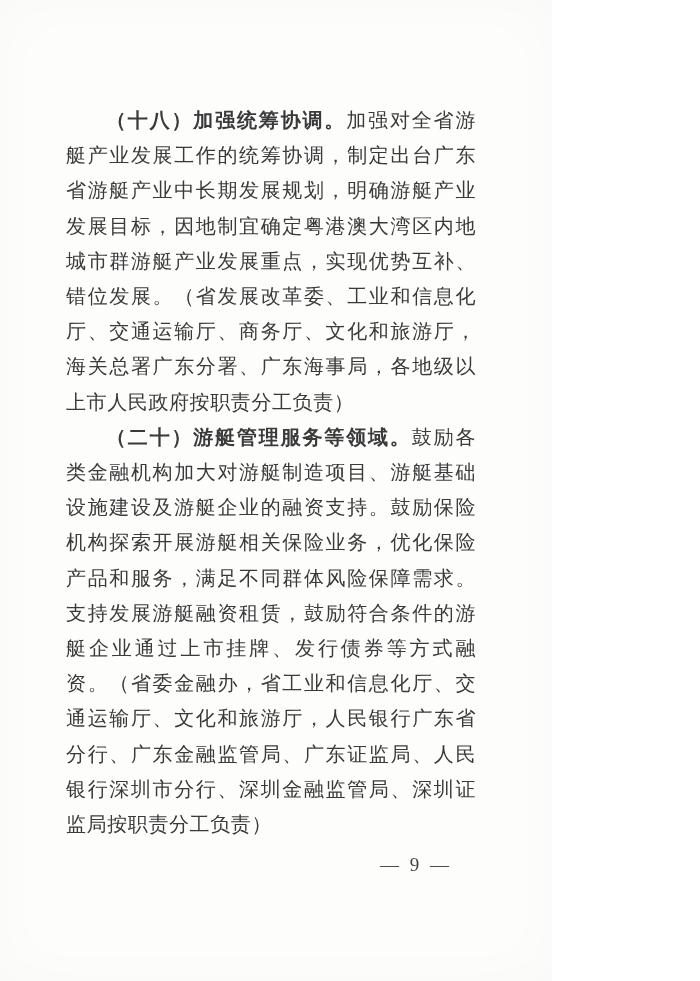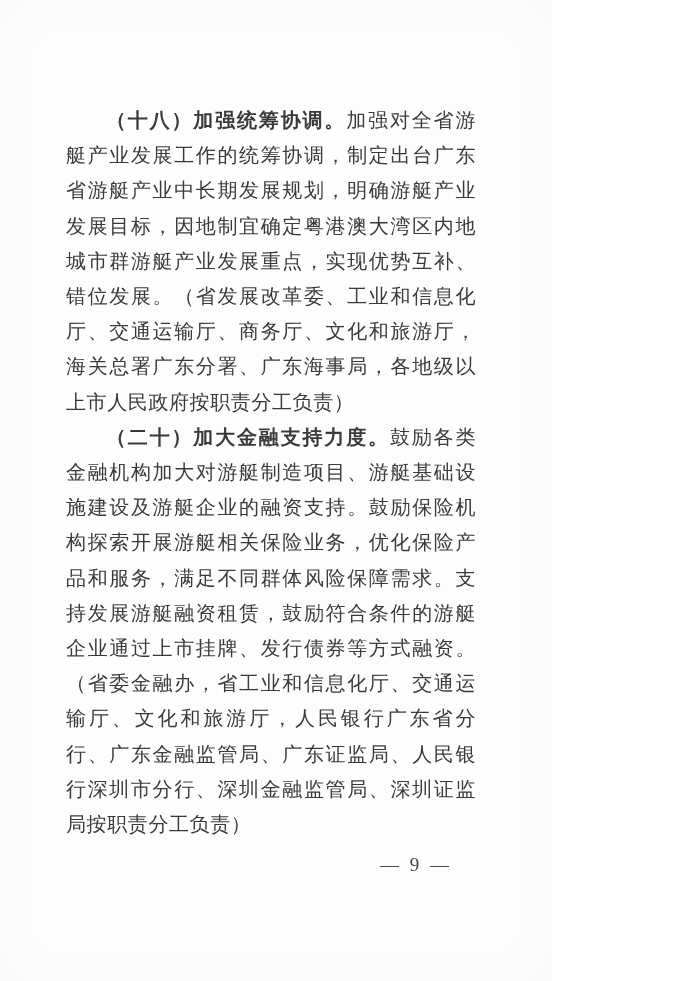--- a/index.html
+++ b/index.html
@@ -44,18 +44,18 @@
 <body>
 
 <div class="page">
 
   <p class="para">
     <span class="para-heading">（十八）加强统筹协调。</span><span>加强对全省游艇产业发展工作的统筹协调，制定出台广东省游艇产业中长期发展规划，明确游艇产业发展目标，因地制宜确定粤港澳大湾区内地城市群游艇产业发展重点，实现优势互补、错位发展。（省发展改革委、工业和信息化厅、交通运输厅、商务厅、文化和旅游厅，海关总署广东分署、广东海事局，各地级以上市人民政府按职责分工负责）</span>
   </p>
 
 
   <p class="para">
-    <span class="para-heading">（二十）加大金融支持力度。</span><span>鼓励各类金融机构加大对游艇制造项目、游艇基础设施建设及游艇企业的融资支持。鼓励保险机构探索开展游艇相关保险业务，优化保险产品和服务，满足不同群体风险保障需求。支持发展游艇融资租赁，鼓励符合条件的游艇企业通过上市挂牌、发行债券等方式融资。（省委金融办，省工业和信息化厅、交通运输厅、文化和旅游厅，人民银行广东省分行、广东金融监管局、广东证监局、人民银行深圳市分行、深圳金融监管局、深圳证监局按职责分工负责）</span>
+    <span class="para-heading">（二十）游艇管理服务等领域。</span><span>鼓励各类金融机构加大对游艇制造项目、游艇基础设施建设及游艇企业的融资支持。鼓励保险机构探索开展游艇相关保险业务，优化保险产品和服务，满足不同群体风险保障需求。支持发展游艇融资租赁，鼓励符合条件的游艇企业通过上市挂牌、发行债券等方式融资。（省委金融办，省工业和信息化厅、交通运输厅、文化和旅游厅，人民银行广东省分行、广东金融监管局、广东证监局、人民银行深圳市分行、深圳金融监管局、深圳证监局按职责分工负责）</span>
   </p>
 
   <div class="page-footer">— 9 —</div>
 
 </div>
 
 </body></html>

